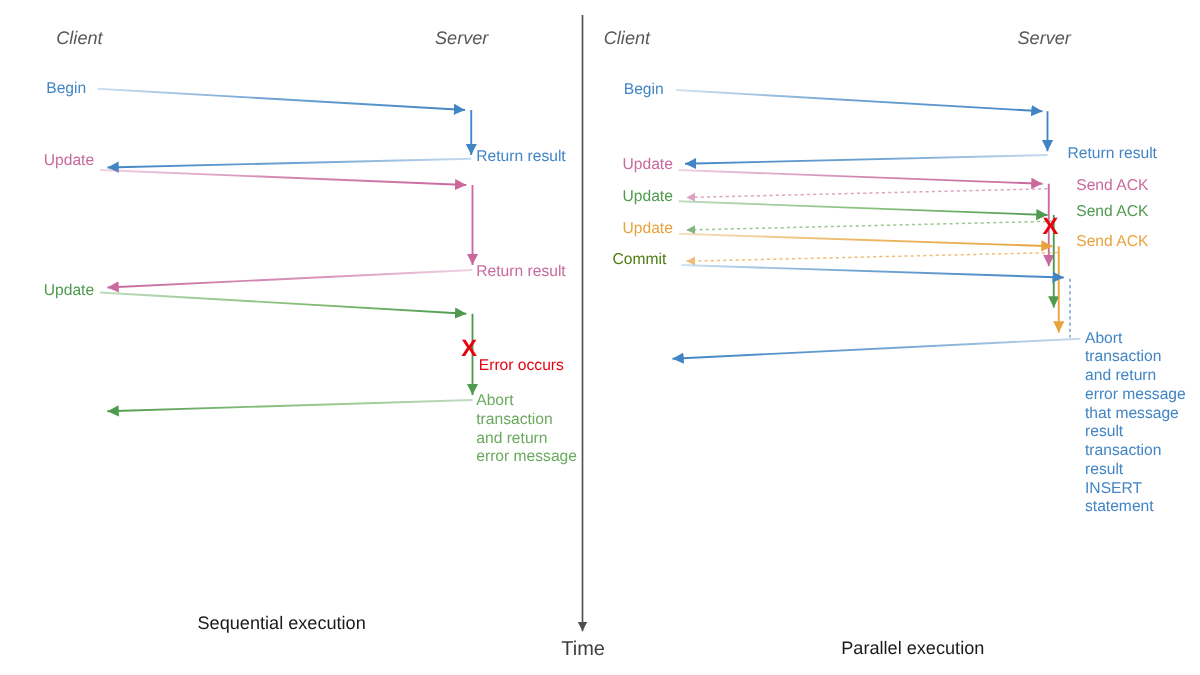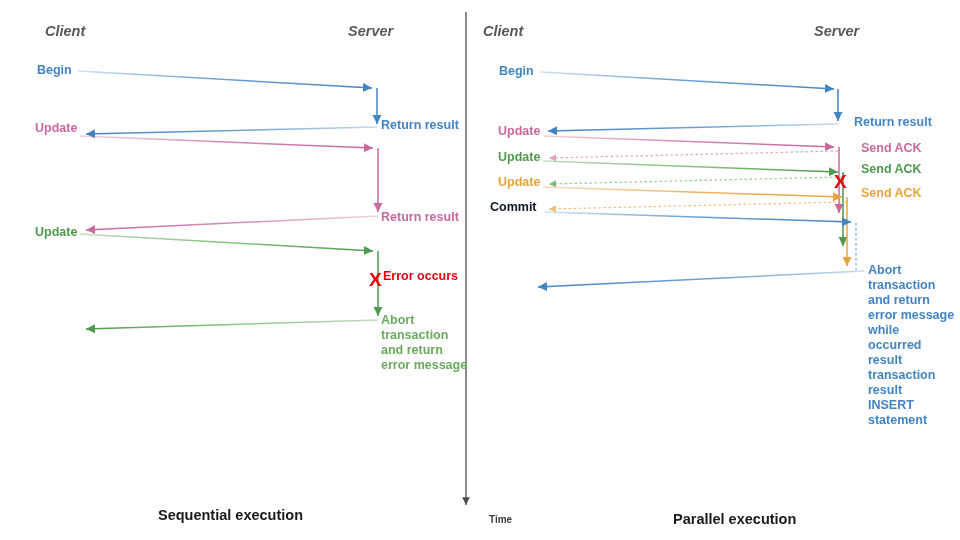--- a/index.html
+++ b/index.html
@@ -21,36 +21,34 @@
     left: 0;
     width: 960px;
     height: 540px;
   }
   .lbl {
     position: absolute;
     font-family: "Liberation Sans", sans-serif;
     font-size: 12.5px;
     line-height: 15px;
     white-space: pre;
-    font-weight: bold;
   }
   .lbl.multi { white-space: normal; }
   .hdr {
     font-style: italic;
     font-size: 14.5px;
     color: #595959;
   }
   .caption {
     font-size: 14.5px;
     color: #1a1a1a;
   }
   .timelbl {
-    font-size: 10px;
+    font-size: 16px;
     color: #3d3d3d;
-    margin-left: 40px;
   }
   .xmark {
     position: absolute;
     font-family: "Liberation Sans", sans-serif;
     font-weight: bold;
     font-size: 19px;
     color: #e8000d;
     line-height: 1;
   }
 </style>
@@ -168,55 +166,55 @@
   <div class="lbl hdr" style="left:348px; top:24px;">Server</div>
 
   <div class="lbl" style="left:37px; top:63px; color:#4285c5;">Begin</div>
   <div class="lbl" style="left:35px; top:121px; color:#c9699e;">Update</div>
   <div class="lbl" style="left:35px; top:225px; color:#4e9a4e;">Update</div>
 
   <div class="lbl" style="left:381px; top:118px; color:#4285c5;">Return result</div>
   <div class="lbl" style="left:381px; top:210px; color:#c9699e;">Return result</div>
 
   <div class="xmark" style="left:369px; top:270px;">X</div>
-  <div class="lbl" style="left:383px; top:269px; color:#e8000d;">Error occurs</div>
+  <div class="lbl" style="left:383px; top:285px; color:#e8000d;">Error occurs</div>
 
   <div class="lbl multi" style="left:381px; top:313px; width:90px; color:#6aaa5e;">
     <div>Abort</div>
     <div>transaction</div>
     <div>and return</div>
     <div>error message</div>
   </div>
 
-  <div class="lbl caption" style="left:158px; top:508px;">Sequential execution</div>
+  <div class="lbl caption" style="left:158px; top:492px;">Sequential execution</div>
 
   <div class="lbl timelbl" style="left:449px; top:512px;">Time</div>
 
   <div class="lbl hdr" style="left:483px; top:24px;">Client</div>
   <div class="lbl hdr" style="left:814px; top:24px;">Server</div>
 
   <div class="lbl" style="left:499px; top:64px; color:#4285c5;">Begin</div>
   <div class="lbl" style="left:498px; top:124px; color:#c9699e;">Update</div>
   <div class="lbl" style="left:498px; top:150px; color:#4e9a4e;">Update</div>
   <div class="lbl" style="left:498px; top:175px; color:#e8a33d;">Update</div>
-  <div class="lbl" style="left:490px; top:200px; color:#0f172a;">Commit</div>
+  <div class="lbl" style="left:490px; top:200px; color:#4d7c0f;">Commit</div>
 
   <div class="lbl" style="left:854px; top:115px; color:#4285c5;">Return result</div>
   <div class="lbl" style="left:861px; top:141px; color:#c9699e;">Send ACK</div>
   <div class="lbl" style="left:861px; top:162px; color:#4e9a4e;">Send ACK</div>
   <div class="lbl" style="left:861px; top:186px; color:#e8a33d;">Send ACK</div>
 
   <div class="xmark" style="left:834px; top:172px;">X</div>
 
   <div class="lbl multi" style="left:868px; top:263px; width:88px; color:#4285c5;">
     <div>Abort</div>
     <div>transaction</div>
     <div>and return</div>
     <div>error message</div>
-    <div>while occurred</div>
+    <div>that message</div>
     <div>result</div>
     <div>transaction</div>
     <div>result</div>
     <div>INSERT</div>
     <div>statement</div>
   </div>
 
   <div class="lbl caption" style="left:673px; top:512px;">Parallel execution</div>
 
 </div>

